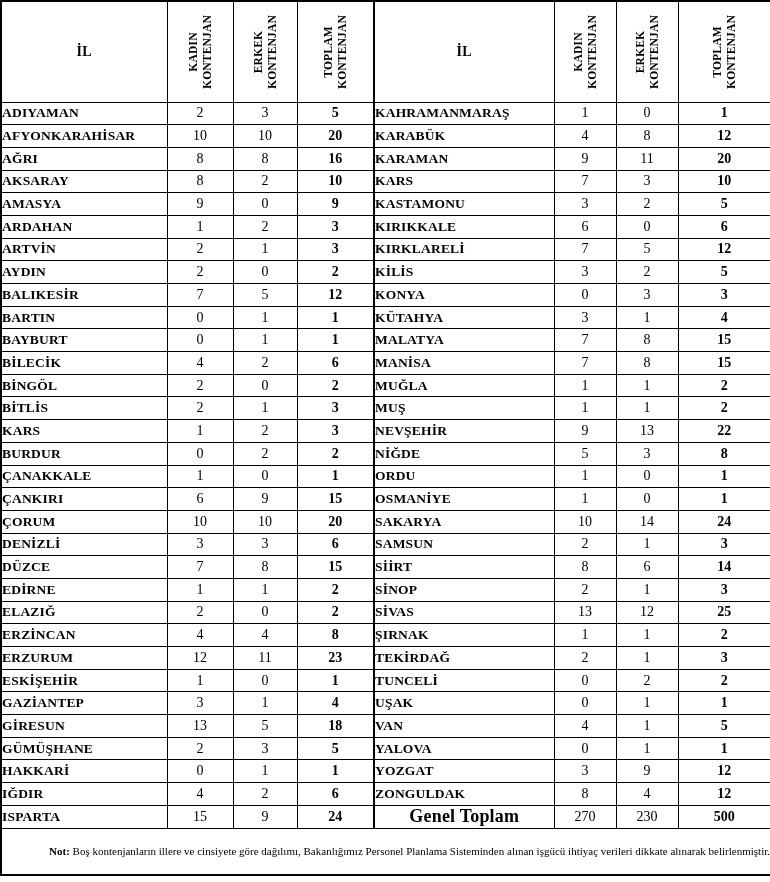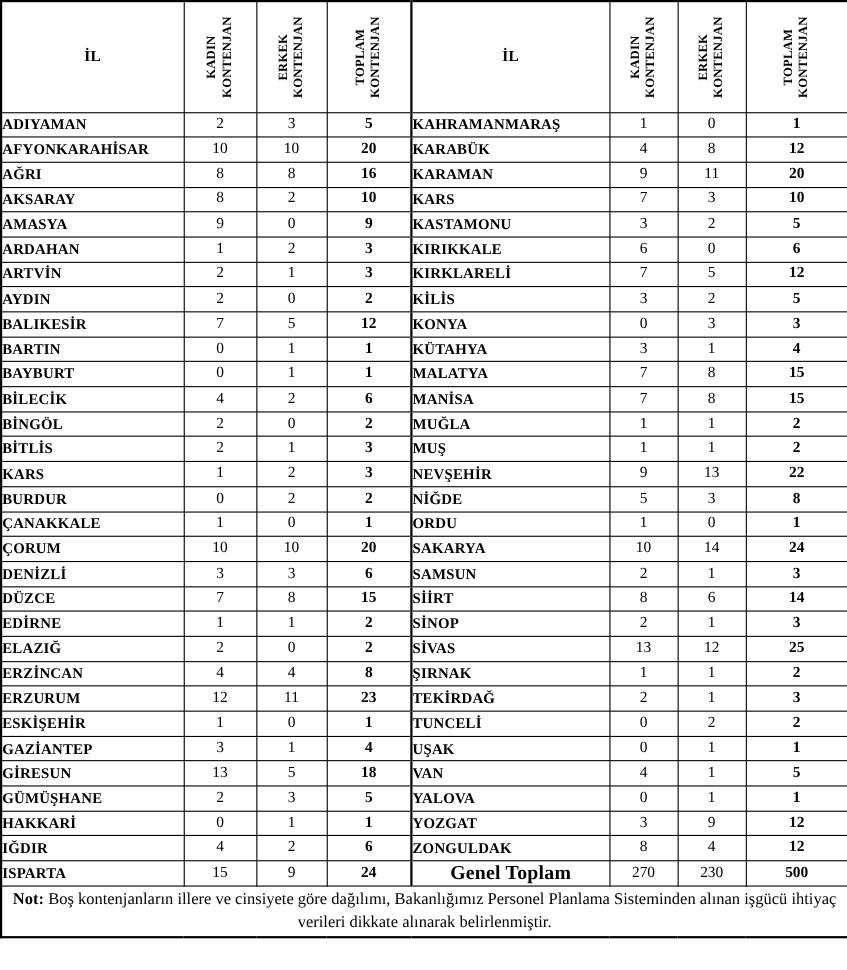--- a/index.html
+++ b/index.html
@@ -77,22 +77,22 @@
     padding-left: 0;
     font-size: 18px;
   }
   tr.grand td:nth-child(6),
   tr.grand td:nth-child(7) { font-weight: normal; }
   
   tr.note-row { height: 47px; }
   td.note {
     border-top: 2px solid #000000;
     vertical-align: top;
-    text-align: center;
-    font-size: 15px;
+    text-align: right;
+    font-size: 11px;
     line-height: 1.35;
     padding: 3px 6px 2px 5px;
   }
   td.note b { font-weight: bold; }
 </style>
 </head>
 <body>
 
 <div class="page">
   <table class="quota">
@@ -296,20 +296,30 @@
     <td class="name">ÇANAKKALE</td>
     <td class="num">1</td>
     <td class="num">0</td>
     <td class="num total half-div-r">1</td>
     <td class="name half-div-l">ORDU</td>
     <td class="num">1</td>
     <td class="num">0</td>
     <td class="num total">1</td>
   </tr>
         <tr>
+    <td class="name">ÇANKIRI</td>
+    <td class="num">6</td>
+    <td class="num">9</td>
+    <td class="num total half-div-r">15</td>
+    <td class="name half-div-l">OSMANİYE</td>
+    <td class="num">1</td>
+    <td class="num">0</td>
+    <td class="num total">1</td>
+  </tr>
+        <tr>
     <td class="name">ÇORUM</td>
     <td class="num">10</td>
     <td class="num">10</td>
     <td class="num total half-div-r">20</td>
     <td class="name half-div-l">SAKARYA</td>
     <td class="num">10</td>
     <td class="num">14</td>
     <td class="num total">24</td>
   </tr>
         <tr>

